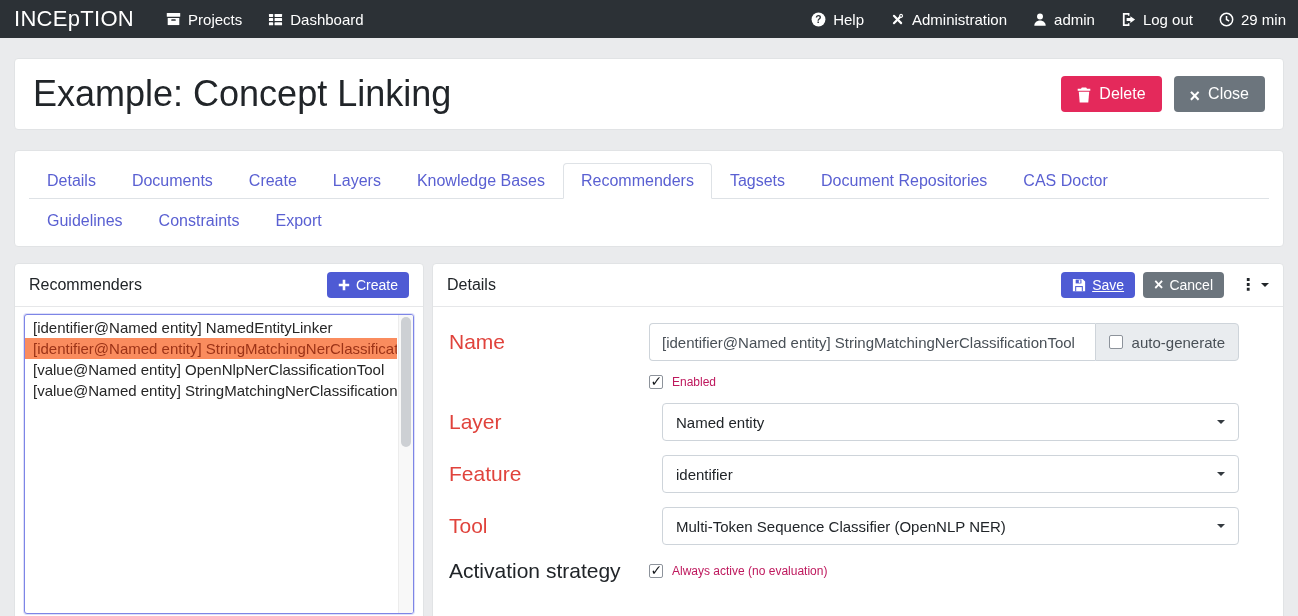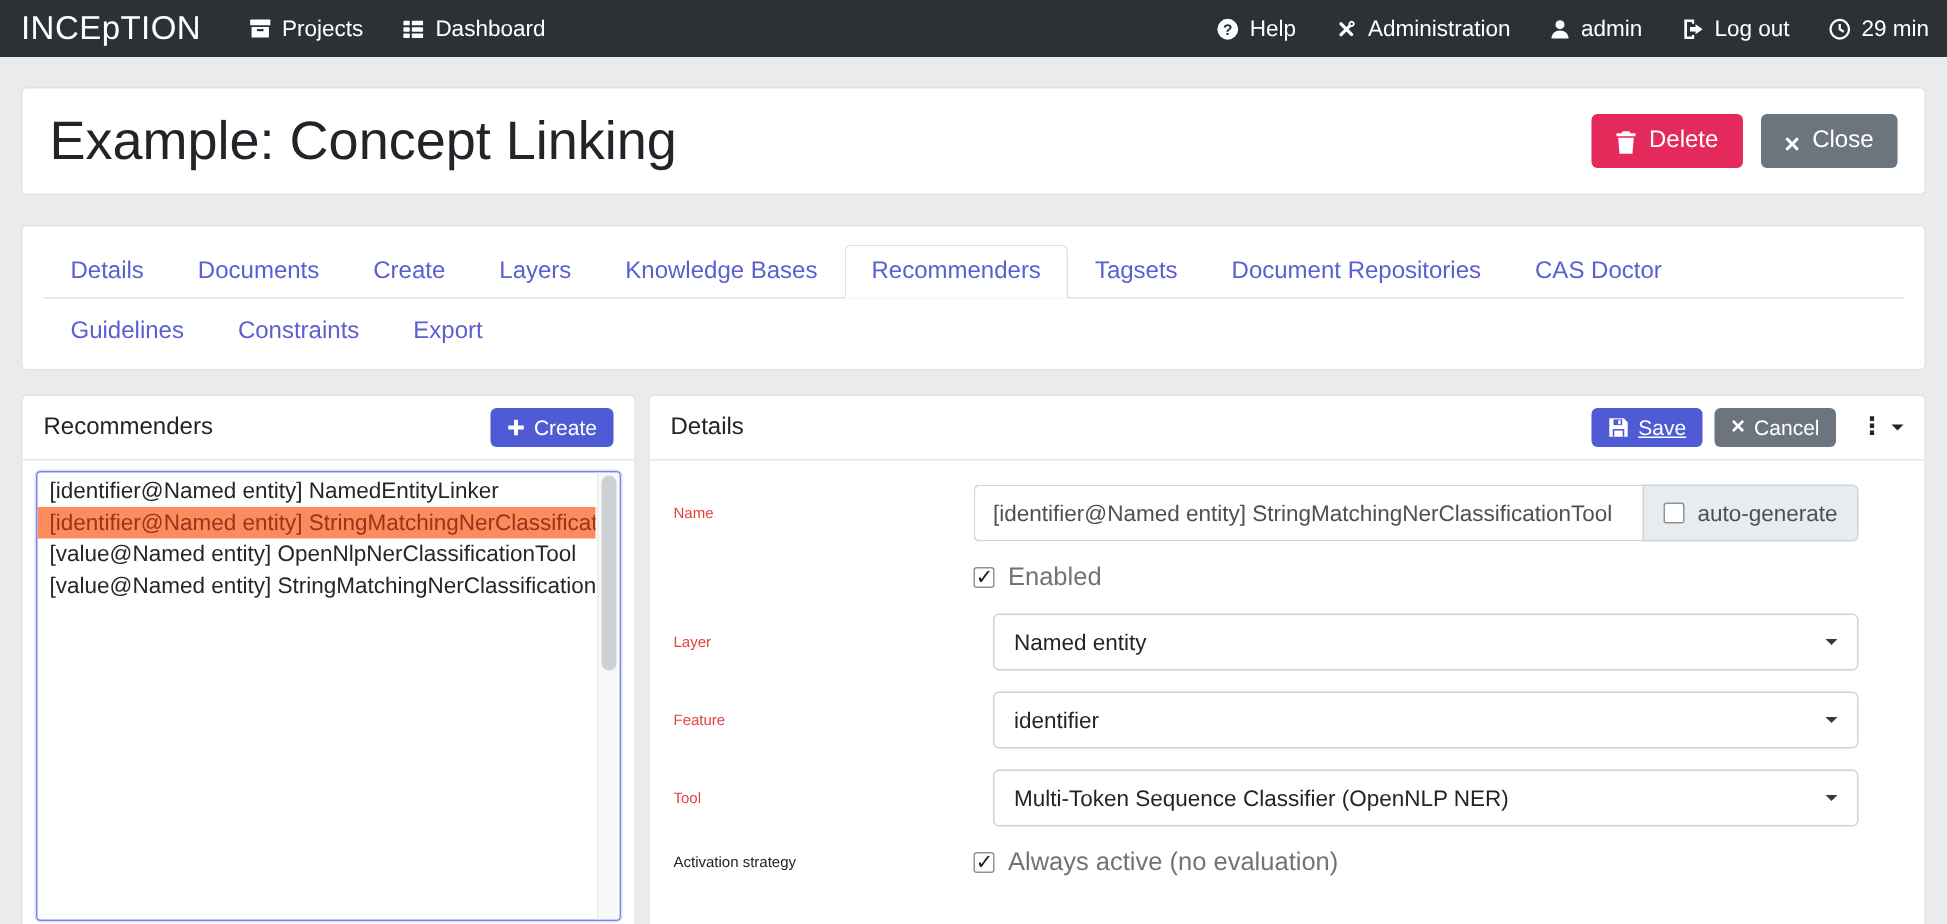--- a/index.html
+++ b/index.html
@@ -59,31 +59,31 @@
   .list-item.selected{background:var(--sel-bg);color:var(--sel-fg);}
   .list-scrollbar{position:absolute;top:0;right:0;bottom:0;width:15px;background:#f8f8f8;border-left:1px solid #ececec;}
   .list-scrollbar .thumb{position:absolute;top:2px;left:2px;right:2px;height:130px;background:#cdd0d4;border-radius:5px;}
 
   .kebab{display:flex;align-items:center;gap:5px;margin-left:16px;cursor:pointer;color:#212529;}
   .kebab .dots{font-size:16px;font-weight:bold;line-height:1;}
   .caret-down{width:0;height:0;border-left:4px solid transparent;border-right:4px solid transparent;border-top:4px solid #212529;}
 
   .details-body{padding:16px 44px 0 16px;}
   .form-row{display:flex;align-items:center;margin-bottom:14px;}
-  .form-label{width:200px;flex:none;font-size:10px;color:#212529;}
+  .form-label{width:200px;flex:none;font-size:21px;color:#212529;}
   .form-label.required{color:var(--req);}
   .form-field{flex:1;display:flex;align-items:center;min-width:0;}
 
   .input-group{display:flex;width:100%;}
   .text-input{flex:1;height:38px;border:1px solid #ced4da;border-right:none;border-radius:4px 0 0 4px;padding:0 12px;font-size:15px;color:#495057;font-family:inherit;outline:none;min-width:0;background:#fff;}
   .addon{display:flex;align-items:center;gap:9px;padding:0 13px;background:#e9ecef;border:1px solid #ced4da;border-radius:0 4px 4px 0;font-size:15px;color:#495057;white-space:nowrap;}
 
   .cb{width:14px;height:14px;border:1px solid #8d939b;border-radius:2px;background:#fff;position:relative;flex:none;display:inline-block;cursor:pointer;}
   .cb.checked::after{content:"✓";position:absolute;left:0.5px;top:-3.5px;font-size:14px;font-weight:bold;color:#15181c;}
-  .cb-label{font-size:17px;color:#737373;margin-left:9px;white-space:nowrap;}
+  .cb-label{font-size:12px;color:#be185d;margin-left:9px;white-space:nowrap;}
 
   .select{width:100%;height:38px;border:1px solid #ced4da;border-radius:4px;display:flex;align-items:center;justify-content:space-between;padding:0 13px;font-size:15px;color:#212529;cursor:pointer;background:#fff;margin-left:13px;}
   .select .caret-down{border-top-color:#343a40;}
 </style>
 </head>
 <body>
 
 <div class="screen">
 
   <nav class="navbar">

